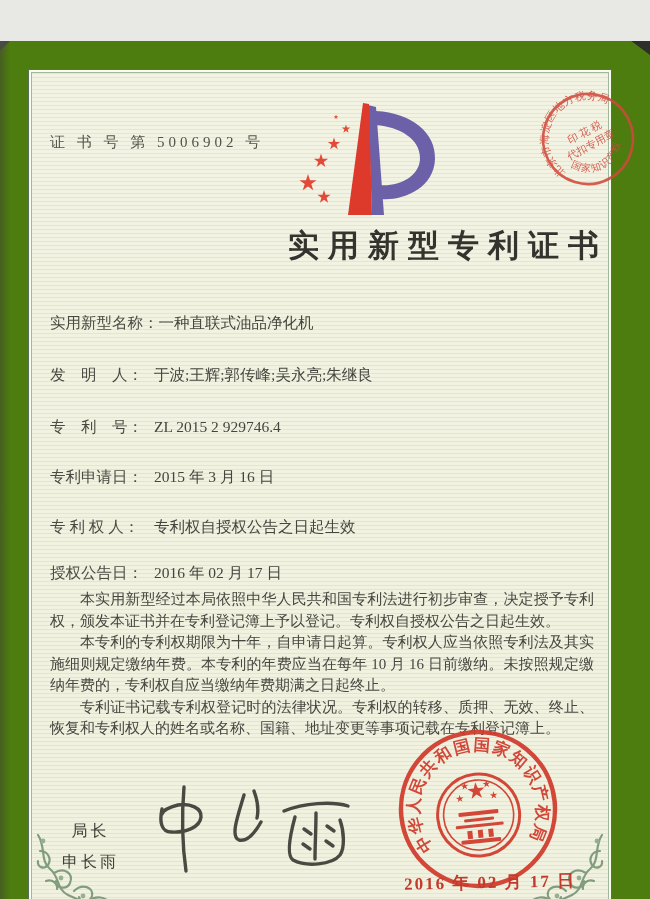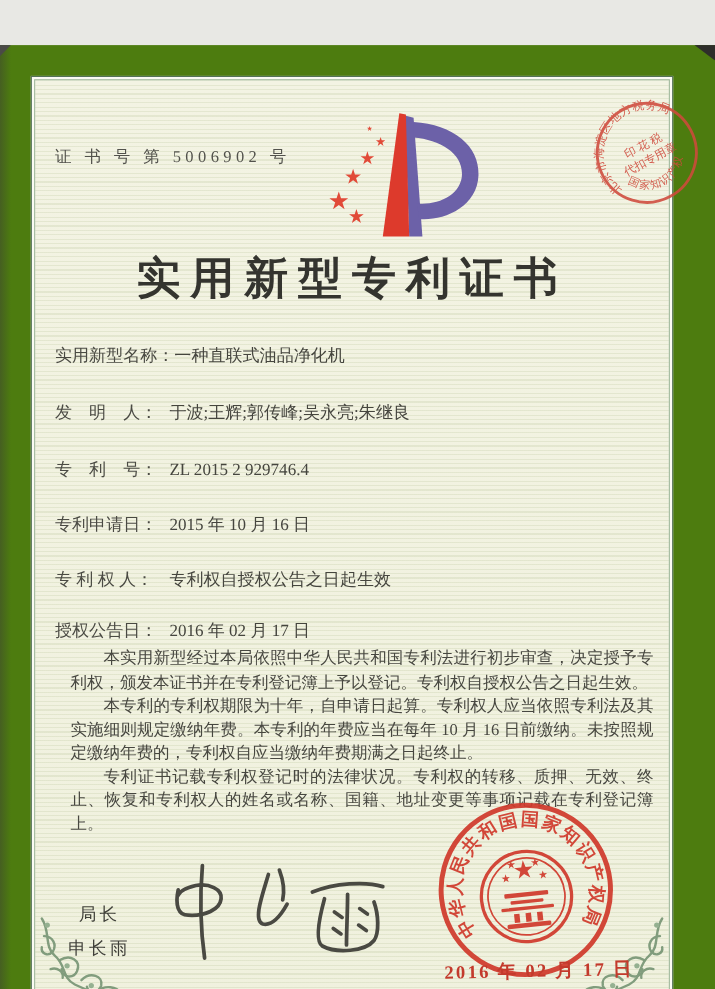--- a/index.html
+++ b/index.html
@@ -23,27 +23,27 @@
           repeating-linear-gradient(180deg, rgba(150,168,110,.16) 0 1px, rgba(0,0,0,0) 1px 4px),
           linear-gradient(180deg,#f3f3e3,#f0f1de);}
   
   .ornament{position:absolute;z-index:1;opacity:.85;}
   .ornament.bl{left:2px;bottom:14px;}
   .ornament.br{right:2px;bottom:14px;transform:scaleX(-1);}
   
   .cert-no{position:absolute;left:18px;top:60px;font-size:15px;letter-spacing:4px;color:#52524c;z-index:3;}
   .logo{position:absolute;left:252px;top:26px;z-index:2;}
   .tax-stamp{position:absolute;left:492px;top:2px;z-index:4;opacity:.88;}
-  .title{position:absolute;left:0;right:0;top:152px;text-align:center;font-size:40px;font-weight:700;
+  .title{position:absolute;left:0;right:0;top:152px;text-align:right;font-size:31px;font-weight:700;
         letter-spacing:9px;color:#34342f;z-index:3;}
   .fields{position:absolute;left:18px;right:14px;top:0;z-index:3;font-size:15.5px;color:#4a4a43;}
   .frow{position:absolute;left:0;right:0;white-space:nowrap;}
   .flabel{display:inline-block;min-width:104px;color:#4a4a43;}
   .fvalue{color:#45453e;}
-  .body-text{position:absolute;left:32px;right:14px;top:516px;z-index:3;font-size:15px;
+  .body-text{position:absolute;left:18px;right:14px;top:516px;z-index:3;font-size:15px;
         line-height:21.5px;color:#474740;text-align:justify;}
   .body-text p{margin:0;text-indent:2em;}
   .signer{position:absolute;left:30px;top:748px;z-index:3;font-size:16px;color:#3f3f39;}
   .signer div{margin-bottom:10px;letter-spacing:3px;text-align:center;}
   .signature{position:absolute;left:100px;top:698px;z-index:4;}
   .big-seal{position:absolute;left:358px;top:648px;z-index:4;opacity:.92;}
   .seal-date{position:absolute;left:372px;top:798px;z-index:5;color:#c33a2c;font-size:17px;
         letter-spacing:2px;font-weight:600;transform:rotate(-1.2deg);}
   .footer{position:absolute;left:0;right:0;bottom:6px;text-align:left;font-size:13px;
         letter-spacing:2px;color:#4d5045;z-index:3;}
@@ -137,21 +137,21 @@
         <div class="frow" style="top:240px">
           <span class="flabel">实用新型名称：</span><span class="fvalue">一种直联式油品净化机</span>
         </div>
         <div class="frow" style="top:292px">
           <span class="flabel">发　明　人：</span><span class="fvalue">于波;王辉;郭传峰;吴永亮;朱继良</span>
         </div>
         <div class="frow" style="top:344px">
           <span class="flabel">专　利　号：</span><span class="fvalue">ZL 2015 2 929746.4</span>
         </div>
         <div class="frow" style="top:394px">
-          <span class="flabel">专利申请日：</span><span class="fvalue">2015 年 10 月 16 日</span>
+          <span class="flabel">专利申请日：</span><span class="fvalue">2015 年 3 月 16 日</span>
         </div>
         <div class="frow" style="top:444px">
           <span class="flabel">专 利 权 人：</span><span class="fvalue">专利权自授权公告之日起生效</span>
         </div>
         <div class="frow" style="top:490px">
           <span class="flabel">授权公告日：</span><span class="fvalue">2016 年 02 月 17 日</span>
         </div>
       </div>
 
       <div class="body-text">

